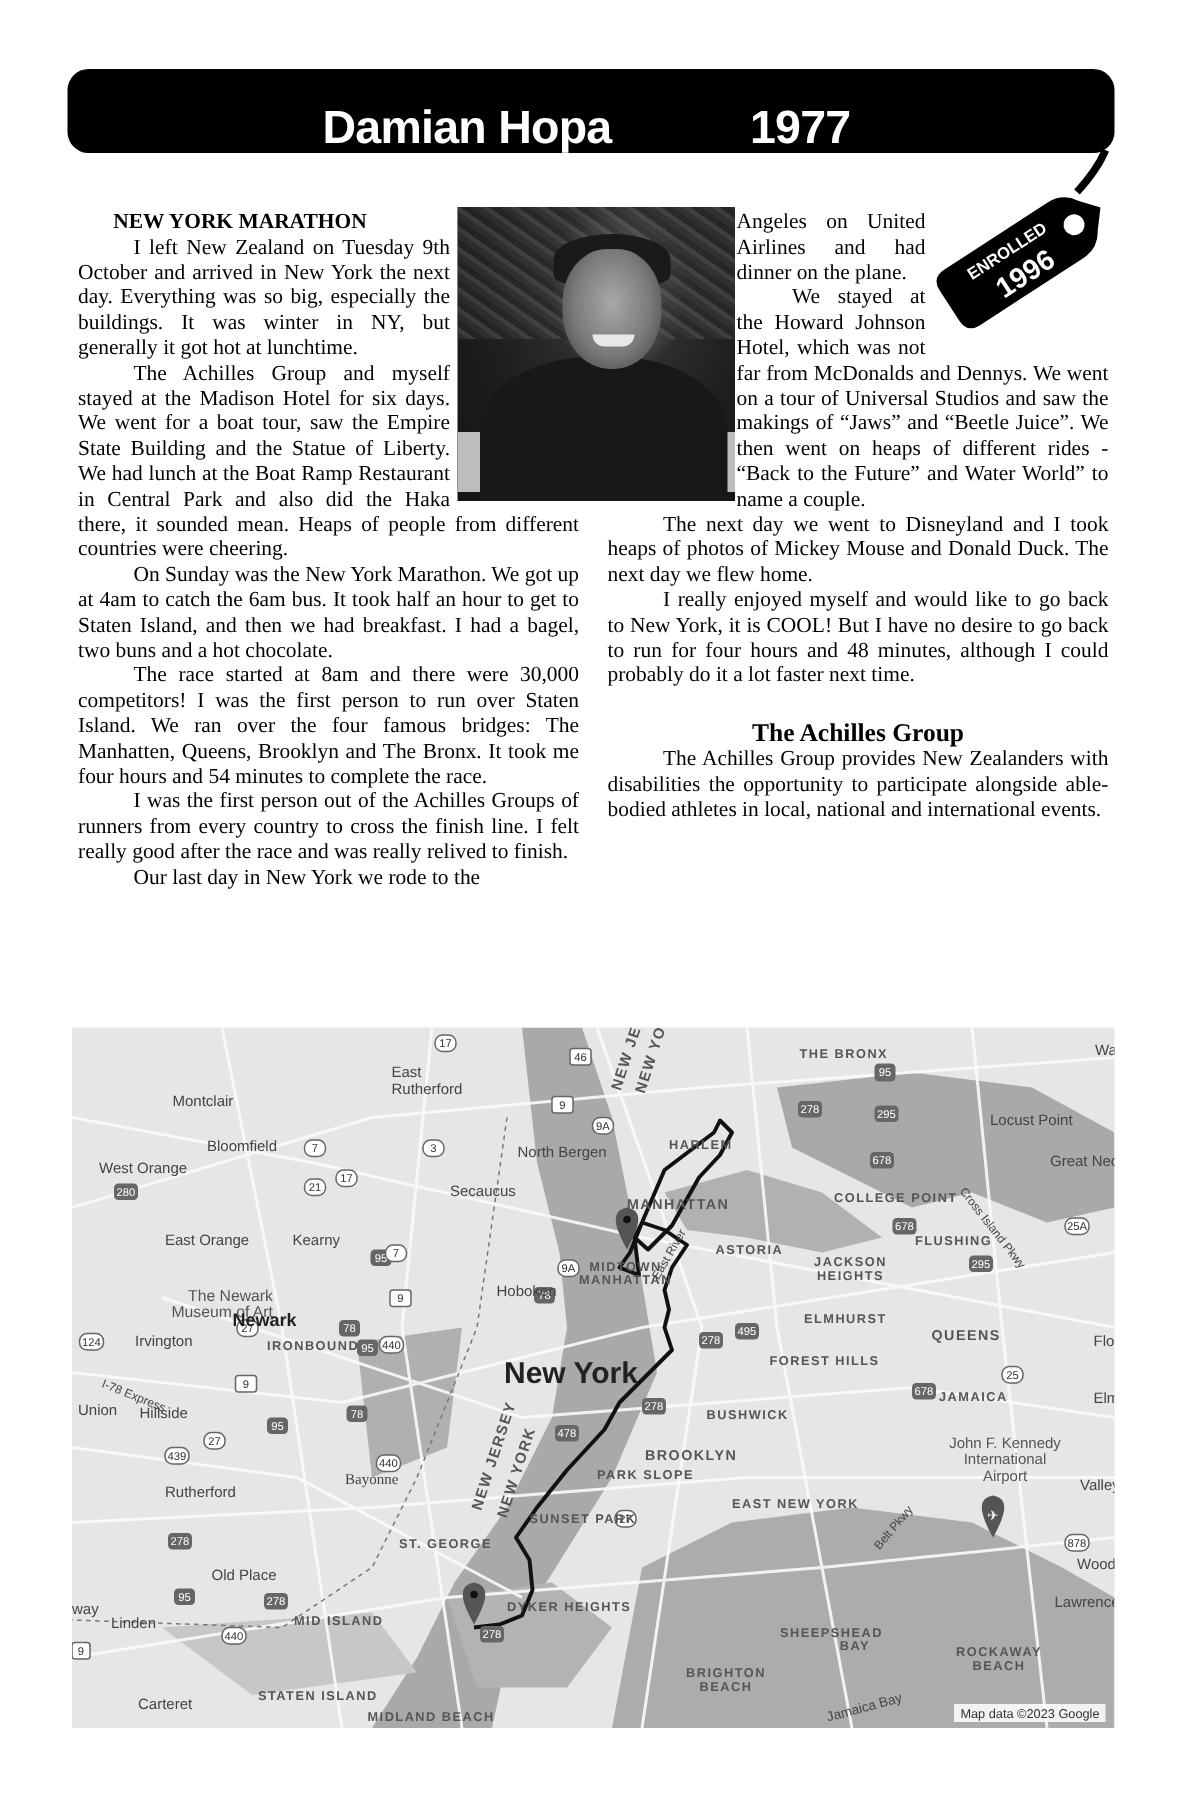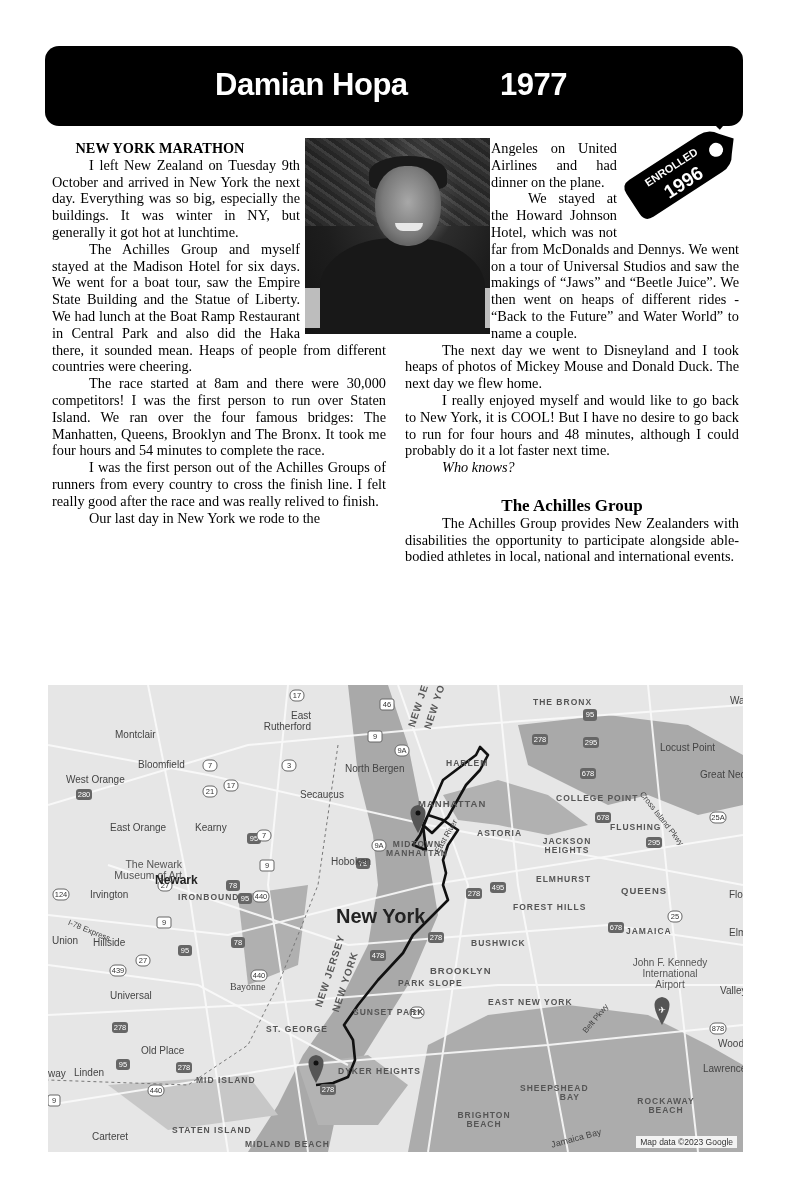--- a/index.html
+++ b/index.html
@@ -1,18 +1,18 @@
 <!DOCTYPE html>
 <html><head>
 <meta charset="utf-8">
 <style>
   html, body { margin: 0; padding: 0; background: #ffffff; }
   body { width: 787px; height: 1200px; position: relative; overflow: hidden;
          font-family: "Liberation Serif", serif; color: #000; }
-  .banner { position: absolute; left: 45px; top: 46px; width: 698px; height: 80px;
+  .banner { position: absolute; left: 45px; top: 46px; width: 698px; height: 56px;
             background: #000; border-radius: 14px; }
   .banner-name, .banner-year { position: absolute; top: 21px; color: #fff;
             font-family: "Liberation Sans", sans-serif; font-weight: bold; font-size: 31px;
             letter-spacing: -0.5px; }
   .banner-name { left: 170px; }
   .banner-year { left: 455px; }
 
   .tag { position: absolute; left: 615px; top: 100px; width: 140px; height: 130px; }
 
   .col { position: absolute; font-size: 14.3px; line-height: 16.8px; text-align: justify; }
@@ -75,33 +75,33 @@
   <div class="hair"></div>
   <div class="face"></div>
   <div class="smile"></div>
 </div>
 
 <div class="col col-left">
   <p class="heading-left">NEW YORK MARATHON</p>
   <div style="float:right;width:86px;height:180px;"></div>
   <p>I left New Zealand on Tuesday 9th October and arrived in New York the next day. Everything was so big, especially the buildings. It was winter in NY, but generally it got hot at lunchtime.</p>
   <p>The Achilles Group and myself stayed at the Madison Hotel for six days. We went for a boat tour, saw the Empire State Building and the Statue of Liberty. We had lunch at the Boat Ramp Restaurant in Central Park and also did the Haka there, it sounded mean. Heaps of people from different countries were cheering.</p>
+  <p>On Sunday was the New York Marathon. We got up at 4am to catch the 6am bus. It took half an hour to get to Staten Island, and then we had breakfast. I had a bagel, two buns and a hot chocolate.</p>
   <p>The race started at 8am and there were 30,000 competitors! I was the first person to run over Staten Island. We ran over the four famous bridges: The Manhatten, Queens, Brooklyn and The Bronx. It took me four hours and 54 minutes to complete the race.</p>
   <p>I was the first person out of the Achilles Groups of runners from every country to cross the finish line. I felt really good after the race and was really relived to finish.</p>
   <p>Our last day in New York we rode to the</p>
 </div>
 
 <div class="col col-right">
   <div style="float:left;width:86px;height:193px;"></div>
   <div style="float:right;width:122px;height:100px;"></div>
   <p class="noindent">Angeles on United Airlines and had dinner on the plane.</p>
   <p>We stayed at the Howard Johnson Hotel, which was not far from McDonalds and Dennys. We went on a tour of Universal Studios and saw the makings of “Jaws” and “Beetle Juice”. We then went on heaps of different rides  -  “Back to the Future” and Water World” to name a couple.</p>
   <p>The next day we went to Disneyland and I took heaps of photos of Mickey Mouse and Donald Duck. The next day we flew home.</p>
   <p>I really enjoyed myself and would like to go back to New York, it is COOL!  But I have no desire to go back to run for four hours and 48 minutes, although I could probably do it a lot faster next time.</p>
-  <p class="italic">Who knows?</p>
   <p class="achilles-title">The Achilles Group</p>
   <p>The Achilles Group provides New Zealanders with disabilities the opportunity to participate alongside able-bodied athletes in local, national and international events.</p>
 </div>
 
 <div class="map">
   <svg width="695" height="467" viewBox="0 0 695 467">
 
     <path d="M300 0 L340 0 L360 60 L372 120 L380 170 L390 230 L360 300 L335 340 L310 380 L290 420 L280 467 L200 467 L230 420 L255 370 L290 320 L320 260 L330 200 L325 150 L310 90 Z" fill="#a9a9a9"></path>
     <path d="M470 40 L560 30 L640 40 L695 70 L695 120 L650 130 L600 110 L560 120 L520 100 L480 80 Z" fill="#a9a9a9"></path>
     <path d="M395 110 L450 95 L500 110 L540 140 L500 150 L450 140 L410 135 Z" fill="#b1b1b1"></path>
@@ -324,37 +324,37 @@
           <text x="670" y="346">878</text>
         </g>
       <g>
           <rect x="272" y="399" width="16" height="11" rx="3" fill="#666"></rect>
           <text x="280" y="407" fill="#fff">278</text>
         </g>
     </g>
   </svg>
 
   <span class="map-label" style="left:67px;top:44px;">Montclair</span>
-  <span class="map-label" style="left:213px;top:25px;text-align:right;width:50px;white-space:normal;line-height:11px;">East Rutherford</span>
+  <span class="map-label" style="left:213px;top:25px;text-align:left;width:50px;white-space:normal;line-height:11px;">East Rutherford</span>
   <span class="map-label" style="left:90px;top:74px;">Bloomfield</span>
   <span class="map-label" style="left:18px;top:89px;">West Orange</span>
   <span class="map-label" style="left:297px;top:78px;">North Bergen</span>
   <span class="map-label" style="left:252px;top:104px;">Secaucus</span>
   <span class="map-label" style="left:62px;top:137px;">East Orange</span>
   <span class="map-label" style="left:147px;top:137px;">Kearny</span>
   <span class="map-label" style="left:44px;top:174px;width:90px;text-align:right;white-space:normal;line-height:11px;font-size:10.5px;color:#555;">The Newark Museum of Art</span>
   <span class="map-label mid" style="left:107px;top:188px;">Newark</span>
   <span class="map-label" style="left:42px;top:204px;">Irvington</span>
   <span class="map-label" style="left:283px;top:171px;">Hoboken</span>
   <span class="map-label" style="left:4px;top:250px;">Union</span>
   <span class="map-label" style="left:45px;top:252px;">Hillside</span>
-  <span class="map-label" style="left:62px;top:305px;">Universal</span>
+  <span class="map-label" style="left:62px;top:305px;">Rutherford</span>
   <span class="map-label" style="left:182px;top:296px;font-family:Liberation Serif, serif;">Bayonne</span>
   <span class="map-label" style="left:93px;top:360px;">Old Place</span>
-  <span class="map-label" style="left:26px;top:382px;">Linden</span>
+  <span class="map-label" style="left:26px;top:392px;">Linden</span>
   <span class="map-label" style="left:44px;top:446px;">Carteret</span>
   <span class="map-label" style="left:574px;top:57px;padding-left:38px;">Locust Point</span>
   <span class="map-label" style="left:652px;top:84px;">Great Neck</span>
   <span class="map-label" style="left:582px;top:272px;width:80px;text-align:center;white-space:normal;line-height:11px;color:#555;">John F. Kennedy International Airport</span>
   <span class="map-label" style="left:672px;top:300px;">Valley</span>
   <span class="map-label" style="left:655px;top:378px;">Lawrence</span>
   <span class="map-label" style="left:670px;top:353px;">Wood</span>
   <span class="map-label" style="left:681px;top:204px;">Flo</span>
   <span class="map-label" style="left:681px;top:242px;">Elm</span>
   <span class="map-label" style="left:682px;top:10px;">Wa</span>

